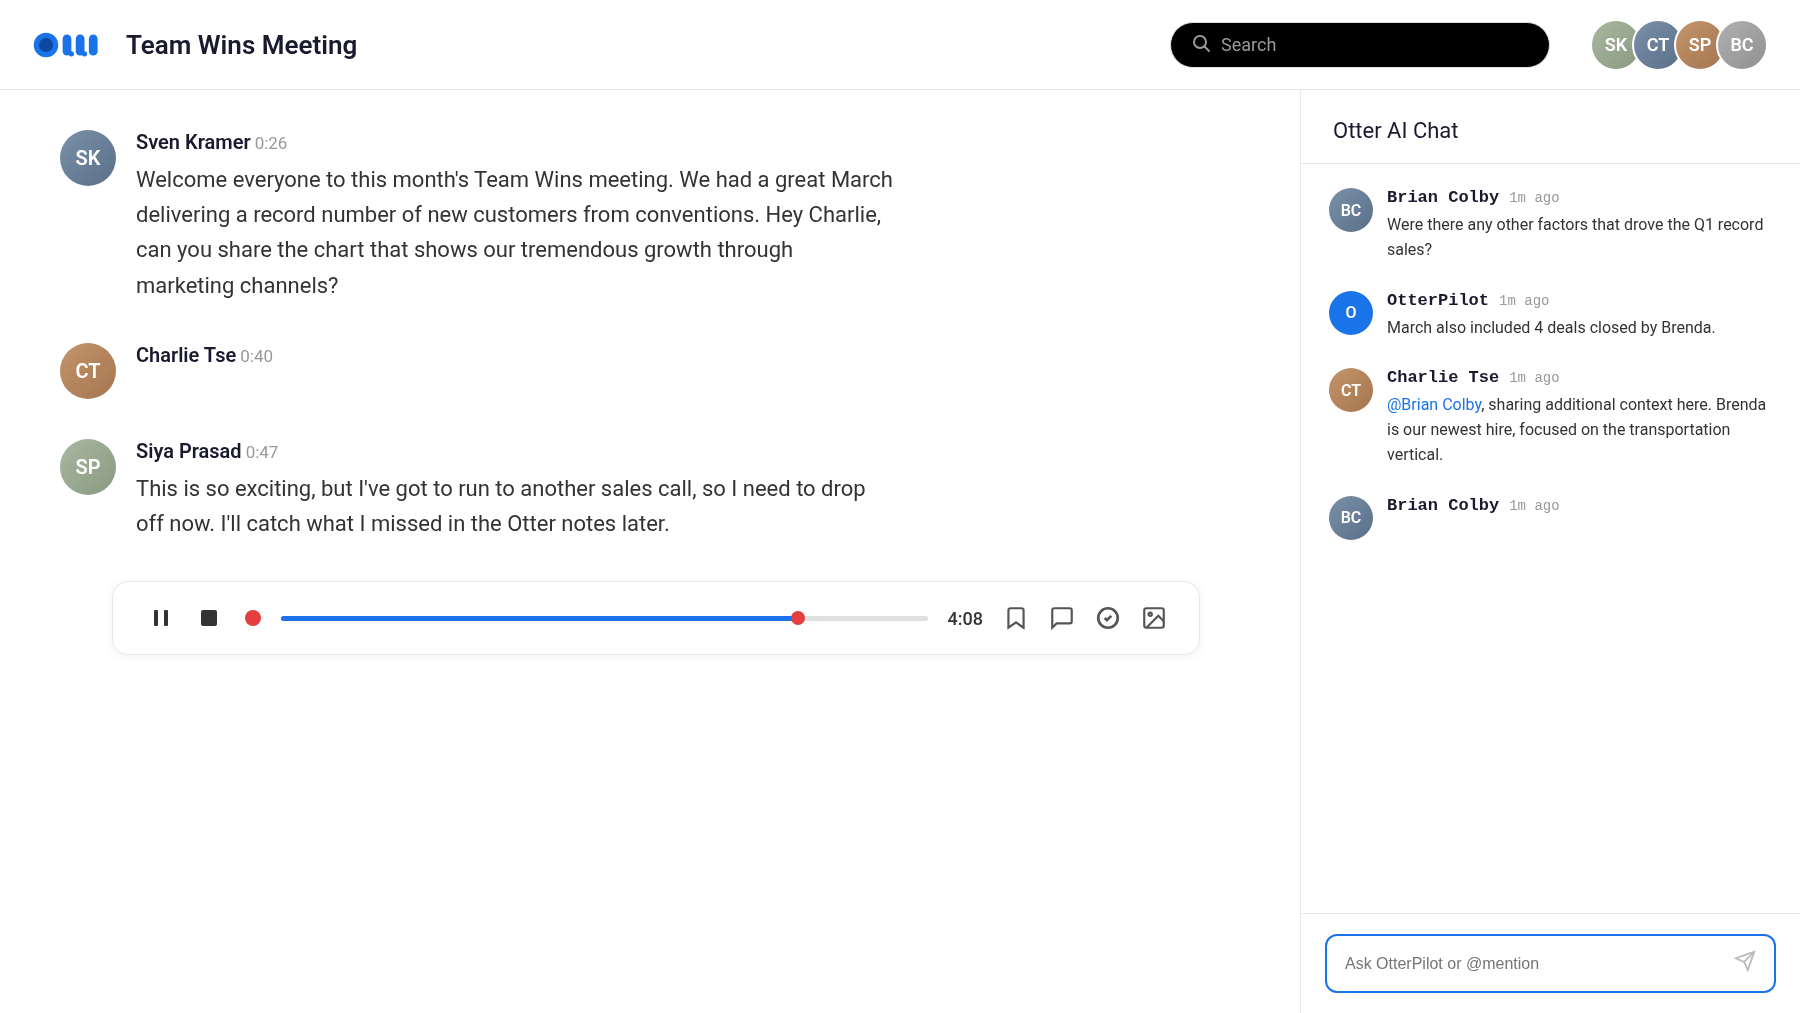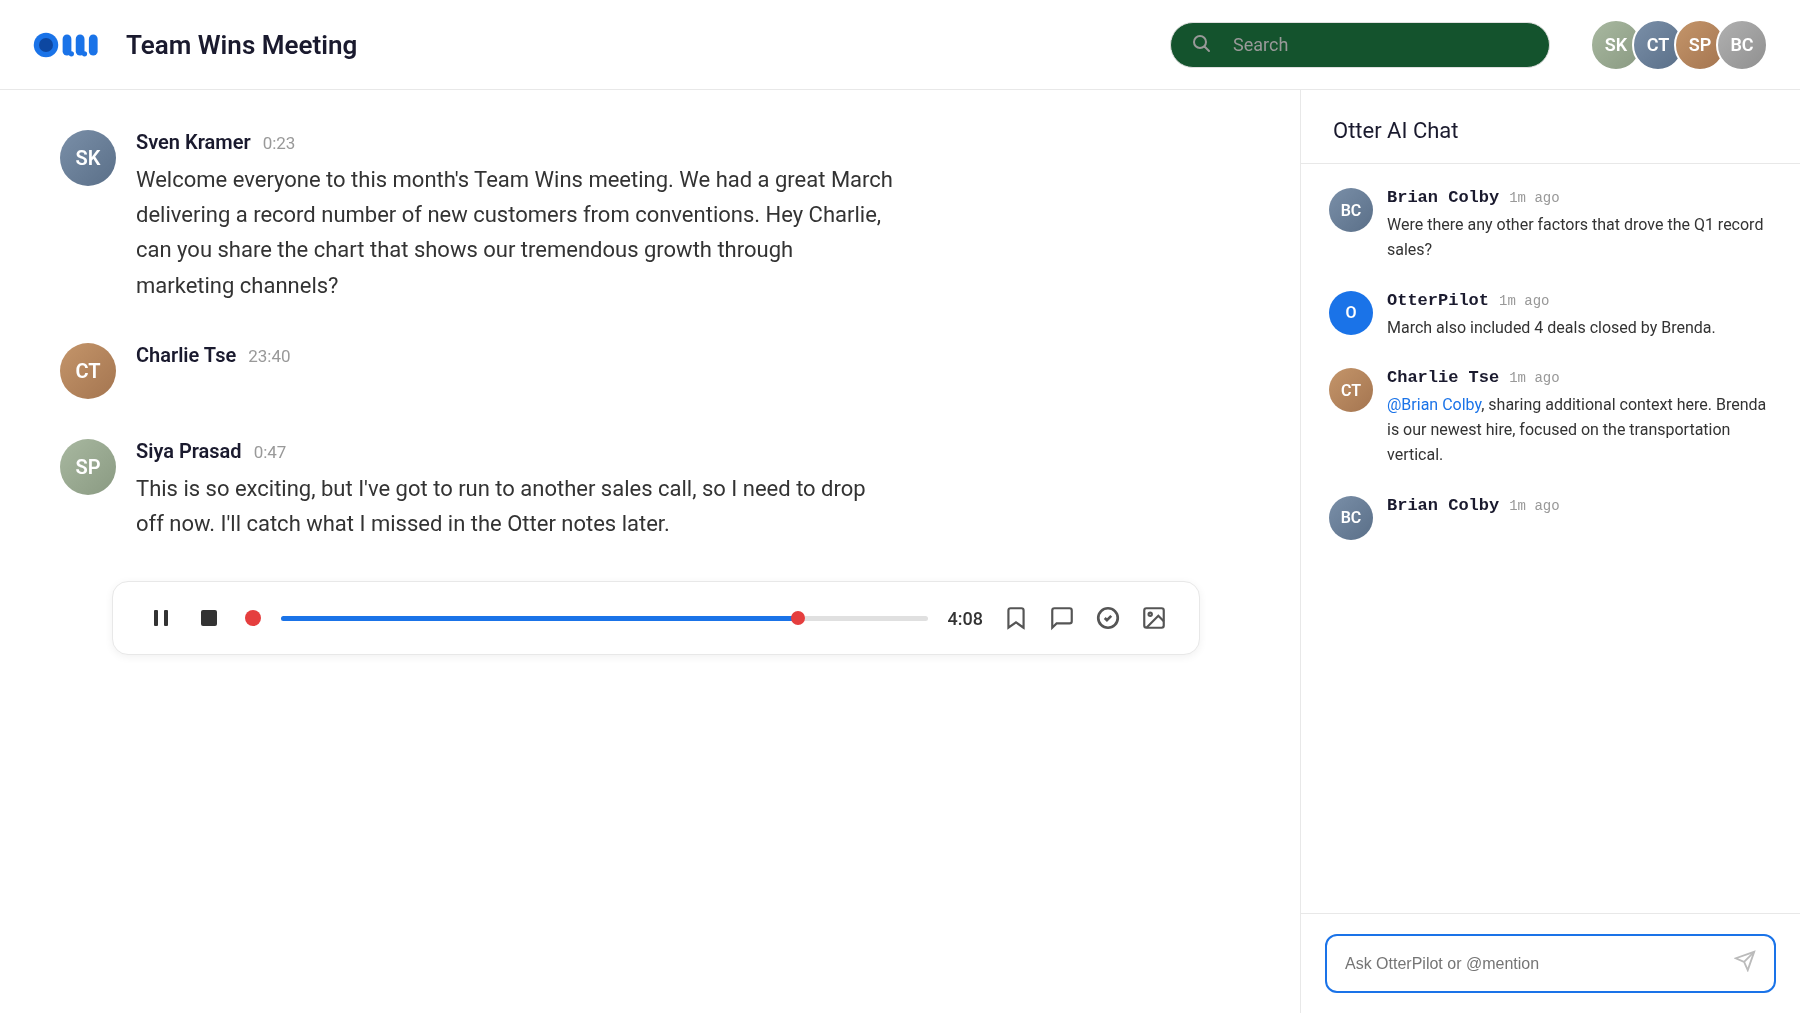--- a/index.html
+++ b/index.html
@@ -35,25 +35,25 @@
     }
     .meeting-title {
       font-size: 26px;
       font-weight: 600;
       color: #1a1a2e;
       margin-right: auto;
     }
     .search-bar {
       display: flex;
       align-items: center;
-      background: #14532d;
+      background: #000000;
       border: 1px solid #e0e0e0;
       border-radius: 24px;
       padding: 10px 20px;
-      gap: 22px;
+      gap: 10px;
       width: 380px;
       cursor: text;
     }
     .search-icon-wrap {
       color: #999;
       font-size: 18px;
     }
     .search-placeholder {
       color: #999;
       font-size: 18px;
@@ -115,21 +115,21 @@
       font-weight: 600;
       color: #fff;
     }
     .sa-1 { background: linear-gradient(135deg, #7a8fa8, #5a6f88); }
     .sa-2 { background: linear-gradient(135deg, #c4956a, #a47550); }
     .sa-3 { background: linear-gradient(135deg, #a8b8a0, #8a9a82); }
     .speaker-content {}
     .speaker-header {
       display: flex;
       align-items: baseline;
-      gap: 12px;
+      gap: 4px;
       margin-bottom: 8px;
     }
     .speaker-name {
       font-size: 20px;
       font-weight: 600;
       color: #1a1a2e;
     }
     .speaker-time {
       font-size: 17px;
       color: #999;
@@ -364,31 +364,31 @@
 <div class="main-content">
 
   <div class="transcript-panel">
 
     <div id="transcript-container">
         <div class="transcript-entry">
     <div class="speaker-avatar sa-1">SK</div>
     <div class="speaker-content">
       <div class="speaker-header">
         <span class="speaker-name">Sven Kramer</span>
-        <span class="speaker-time">0:23</span>
+        <span class="speaker-time">0:26</span>
       </div>
       <div class="transcript-text">Welcome everyone to this month's Team Wins meeting. We had a great March delivering a record number of new customers from conventions. Hey Charlie, can you share the chart that shows our tremendous growth through marketing channels?</div>
     </div>
   </div>
         <div class="transcript-entry">
     <div class="speaker-avatar sa-2">CT</div>
     <div class="speaker-content">
       <div class="speaker-header">
         <span class="speaker-name">Charlie Tse</span>
-        <span class="speaker-time">23:40</span>
+        <span class="speaker-time">0:40</span>
       </div>
     </div>
   </div>
         <div class="transcript-entry">
     <div class="speaker-avatar sa-3">SP</div>
     <div class="speaker-content">
       <div class="speaker-header">
         <span class="speaker-name">Siya Prasad</span>
         <span class="speaker-time">0:47</span>
       </div>

